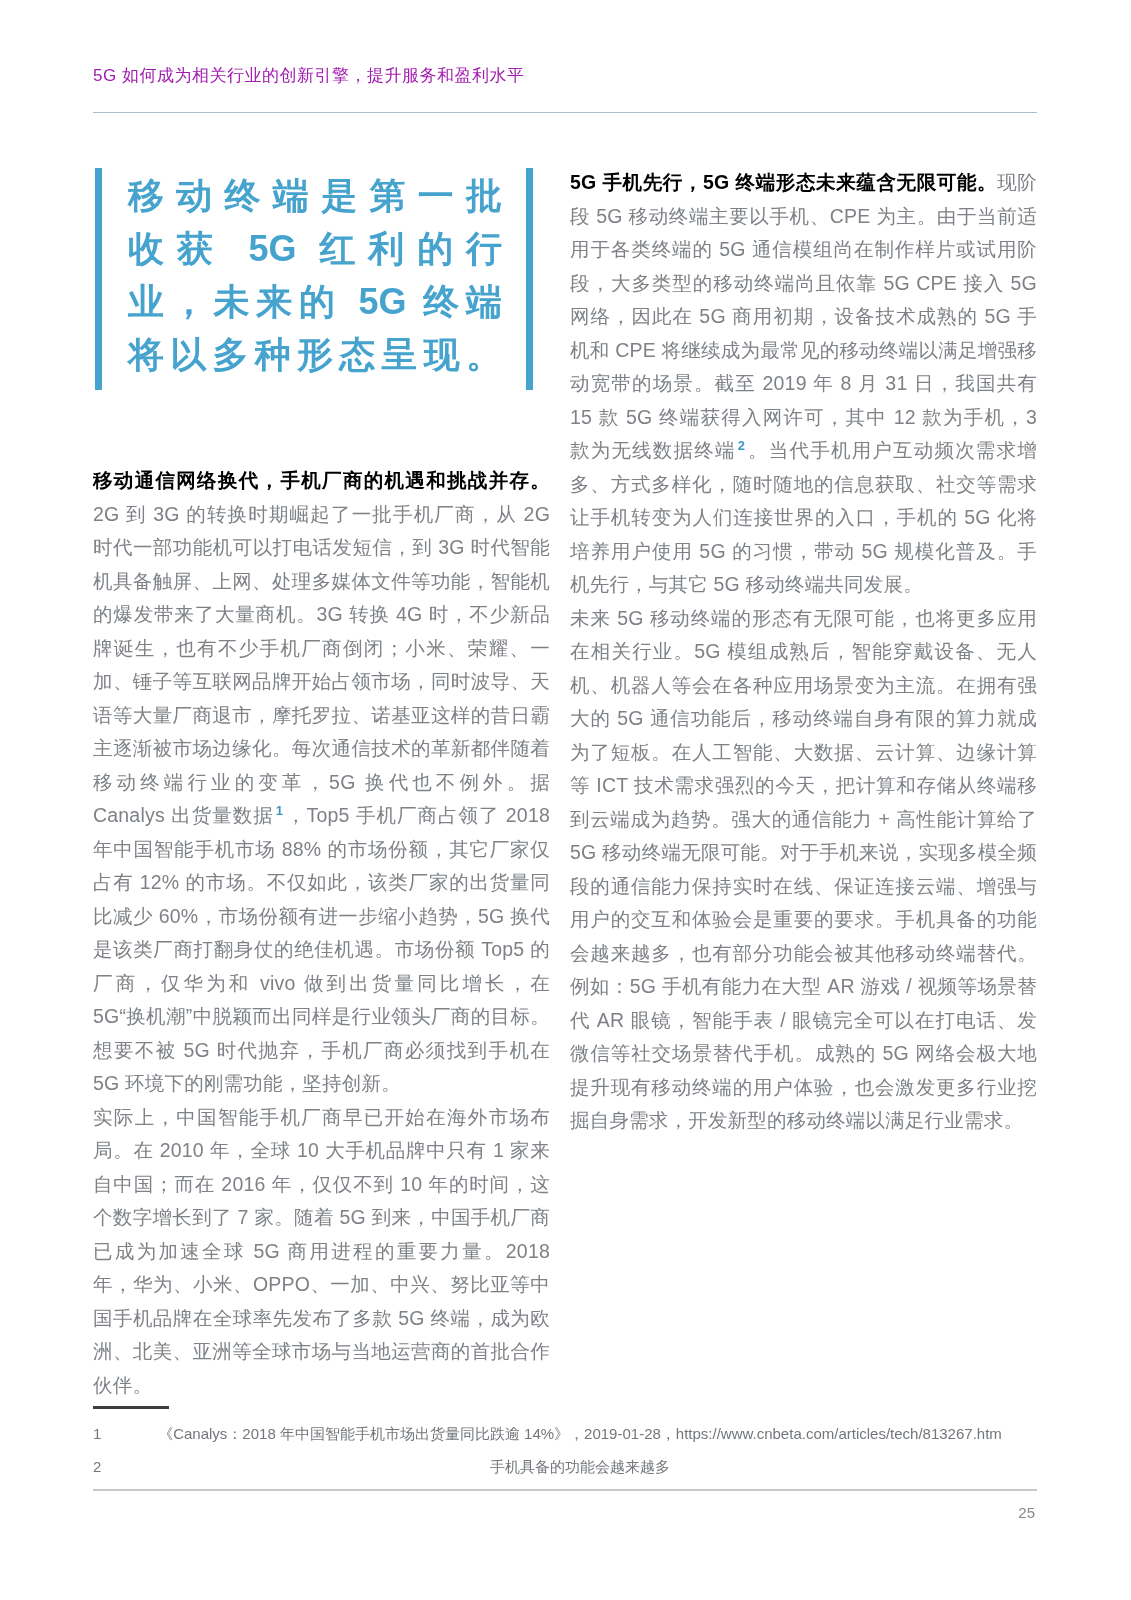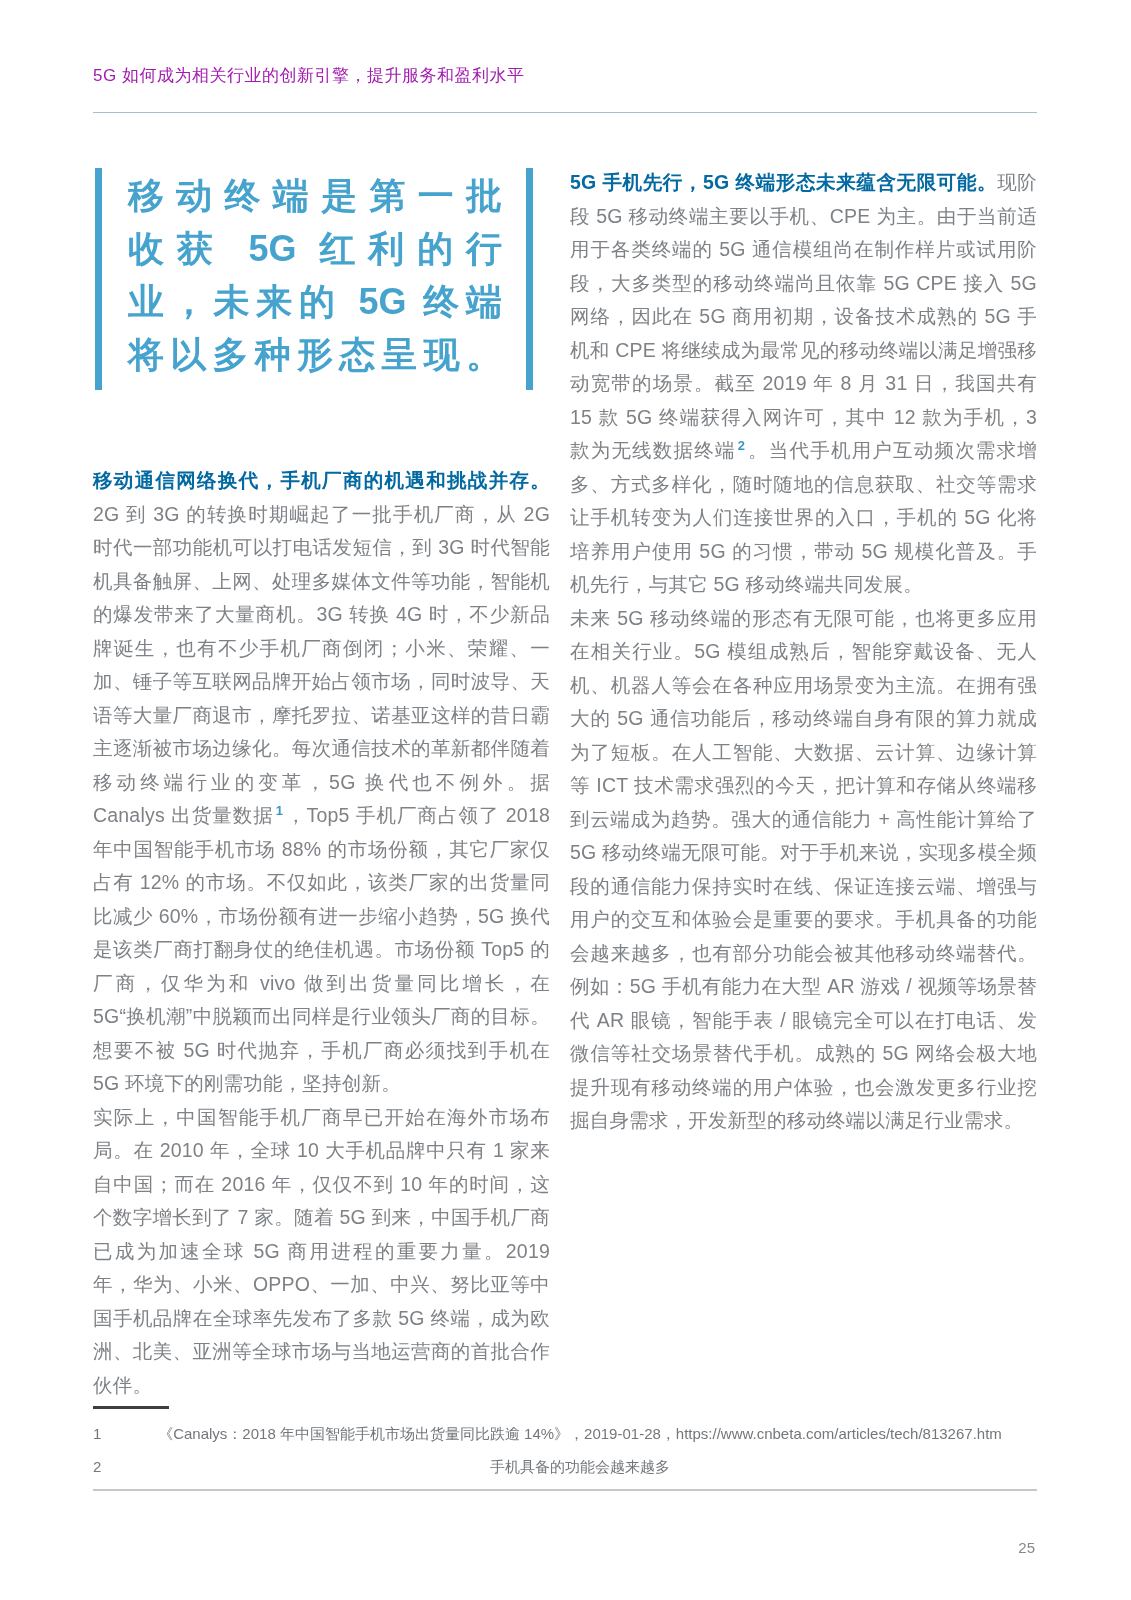--- a/index.html
+++ b/index.html
@@ -23,40 +23,40 @@
     flex:1;padding:2px 24px 0 26px;
     font-size:36px;line-height:1.47;font-weight:bold;color:#46a3cd;
     white-space:pre-line;text-align:justify;text-align-last:justify;
   }
   .col{position:absolute;font-size:19.5px;line-height:33.5px;color:#7e8286;
     text-align:justify;letter-spacing:0.2px;}
   .col-left{left:93px;top:464px;width:457px;}
   .col-right{left:570px;top:166px;width:467px;}
   .body-p{margin:0;}
   .body-p + .body-p{}
-  .lead{font-weight:bold;color:#0369a1;}
+  .lead{font-weight:bold;color:#000000;}
   .fn-ref{
     color:#3d96c4;font-weight:bold;font-size:13px;
     vertical-align:super;line-height:0;padding:0 2px;
   }
   .fn-divider{
     position:absolute;left:93px;top:1406px;width:76px;height:3px;background:#3c3e40;
   }
   .footnotes{
     position:absolute;left:93px;top:1424px;width:944px;
     font-size:15px;color:#73777b;
   }
   .fn-row{display:flex;margin-bottom:13px;line-height:20px;}
   .fn-num{flex:0 0 30px;}
   .fn-text{flex:1;text-align:center;}
   .bottom-rule{
     position:absolute;left:93px;top:1489px;width:944px;height:2px;background:#c8c8c8;
   }
   .page-number{
-    position:absolute;right:96px;top:1504px;font-size:15px;color:#85898c;margin-top:35px;
+    position:absolute;right:96px;top:1504px;font-size:15px;color:#85898c;
   }
 </style>
 </head>
 <body>
 
 <div class="page">
 
   <div class="header-title">5G 如何成为相关行业的创新引擎，提升服务和盈利水平</div>
   <div class="header-rule"></div>
 
@@ -64,21 +64,21 @@
     <div class="quote-bar"></div>
     <div class="quote-text">移动终端是第一批
 收获 5G 红利的行
 业，未来的 5G 终端
 将以多种形态呈现。</div>
     <div class="quote-bar"></div>
   </div>
 
   <div class="col col-left">
     <p class="body-p"><strong class="lead">移动通信网络换代，手机厂商的机遇和挑战并存。</strong><span>2G 到 3G 的转换时期崛起了一批手机厂商，从 2G 时代一部功能机可以打电话发短信，到 3G 时代智能机具备触屏、上网、处理多媒体文件等功能，智能机的爆发带来了大量商机。3G 转换 4G 时，不少新品牌诞生，也有不少手机厂商倒闭；小米、荣耀、一加、锤子等互联网品牌开始占领市场，同时波导、天语等大量厂商退市，摩托罗拉、诺基亚这样的昔日霸主逐渐被市场边缘化。每次通信技术的革新都伴随着移动终端行业的变革，5G 换代也不例外。据 Canalys 出货量数据</span><sup class="fn-ref">1</sup><span>，Top5 手机厂商占领了 2018 年中国智能手机市场 88% 的市场份额，其它厂家仅占有 12% 的市场。不仅如此，该类厂家的出货量同比减少 60%，市场份额有进一步缩小趋势，5G 换代是该类厂商打翻身仗的绝佳机遇。市场份额 Top5 的厂商，仅华为和 vivo 做到出货量同比增长，在 5G“换机潮”中脱颖而出同样是行业领头厂商的目标。想要不被 5G 时代抛弃，手机厂商必须找到手机在 5G 环境下的刚需功能，坚持创新。</span></p>
-    <p class="body-p">实际上，中国智能手机厂商早已开始在海外市场布局。在 2010 年，全球 10 大手机品牌中只有 1 家来自中国；而在 2016 年，仅仅不到 10 年的时间，这个数字增长到了 7 家。随着 5G 到来，中国手机厂商已成为加速全球 5G 商用进程的重要力量。2019 年，华为、小米、OPPO、一加、中兴、努比亚等中国手机品牌在全球率先发布了多款 5G 终端，成为欧洲、北美、亚洲等全球市场与当地运营商的首批合作伙伴。</p>
+    <p class="body-p">实际上，中国智能手机厂商早已开始在海外市场布局。在 2010 年，全球 10 大手机品牌中只有 1 家来自中国；而在 2016 年，仅仅不到 10 年的时间，这个数字增长到了 7 家。随着 5G 到来，中国手机厂商已成为加速全球 5G 商用进程的重要力量。2018 年，华为、小米、OPPO、一加、中兴、努比亚等中国手机品牌在全球率先发布了多款 5G 终端，成为欧洲、北美、亚洲等全球市场与当地运营商的首批合作伙伴。</p>
   </div>
 
   <div class="col col-right">
     <p class="body-p"><strong class="lead">5G 手机先行，5G 终端形态未来蕴含无限可能。</strong><span>现阶段 5G 移动终端主要以手机、CPE 为主。由于当前适用于各类终端的 5G 通信模组尚在制作样片或试用阶段，大多类型的移动终端尚且依靠 5G CPE 接入 5G 网络，因此在 5G 商用初期，设备技术成熟的 5G 手机和 CPE 将继续成为最常见的移动终端以满足增强移动宽带的场景。截至 2019 年 8 月 31 日，我国共有 15 款 5G 终端获得入网许可，其中 12 款为手机，3 款为无线数据终端</span><sup class="fn-ref">2</sup><span>。当代手机用户互动频次需求增多、方式多样化，随时随地的信息获取、社交等需求让手机转变为人们连接世界的入口，手机的 5G 化将培养用户使用 5G 的习惯，带动 5G 规模化普及。手机先行，与其它 5G 移动终端共同发展。</span></p>
     <p class="body-p">未来 5G 移动终端的形态有无限可能，也将更多应用在相关行业。5G 模组成熟后，智能穿戴设备、无人机、机器人等会在各种应用场景变为主流。在拥有强大的 5G 通信功能后，移动终端自身有限的算力就成为了短板。在人工智能、大数据、云计算、边缘计算等 ICT 技术需求强烈的今天，把计算和存储从终端移到云端成为趋势。强大的通信能力 + 高性能计算给了 5G 移动终端无限可能。对于手机来说，实现多模全频段的通信能力保持实时在线、保证连接云端、增强与用户的交互和体验会是重要的要求。手机具备的功能会越来越多，也有部分功能会被其他移动终端替代。例如：5G 手机有能力在大型 AR 游戏 / 视频等场景替代 AR 眼镜，智能手表 / 眼镜完全可以在打电话、发微信等社交场景替代手机。成熟的 5G 网络会极大地提升现有移动终端的用户体验，也会激发更多行业挖掘自身需求，开发新型的移动终端以满足行业需求。</p>
   </div>
 
   <div class="fn-divider"></div>
 
   <div class="footnotes">

